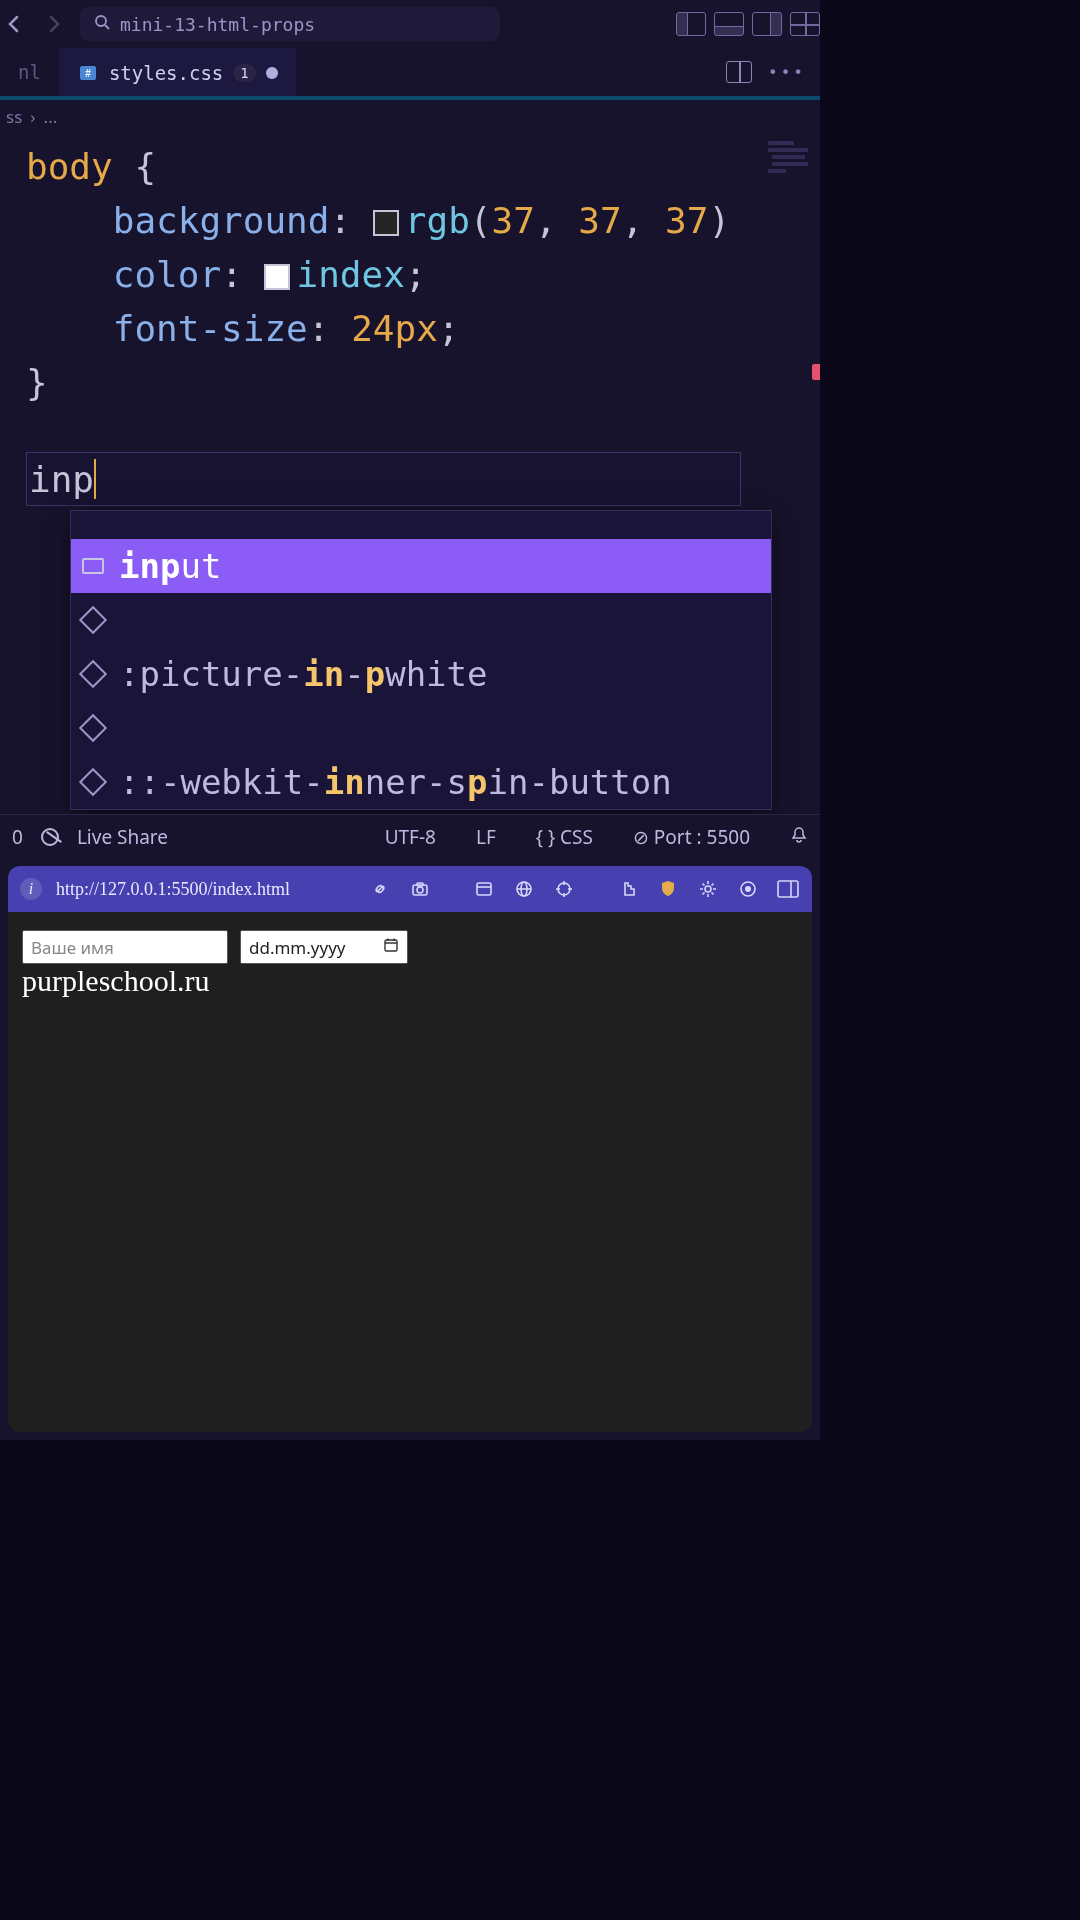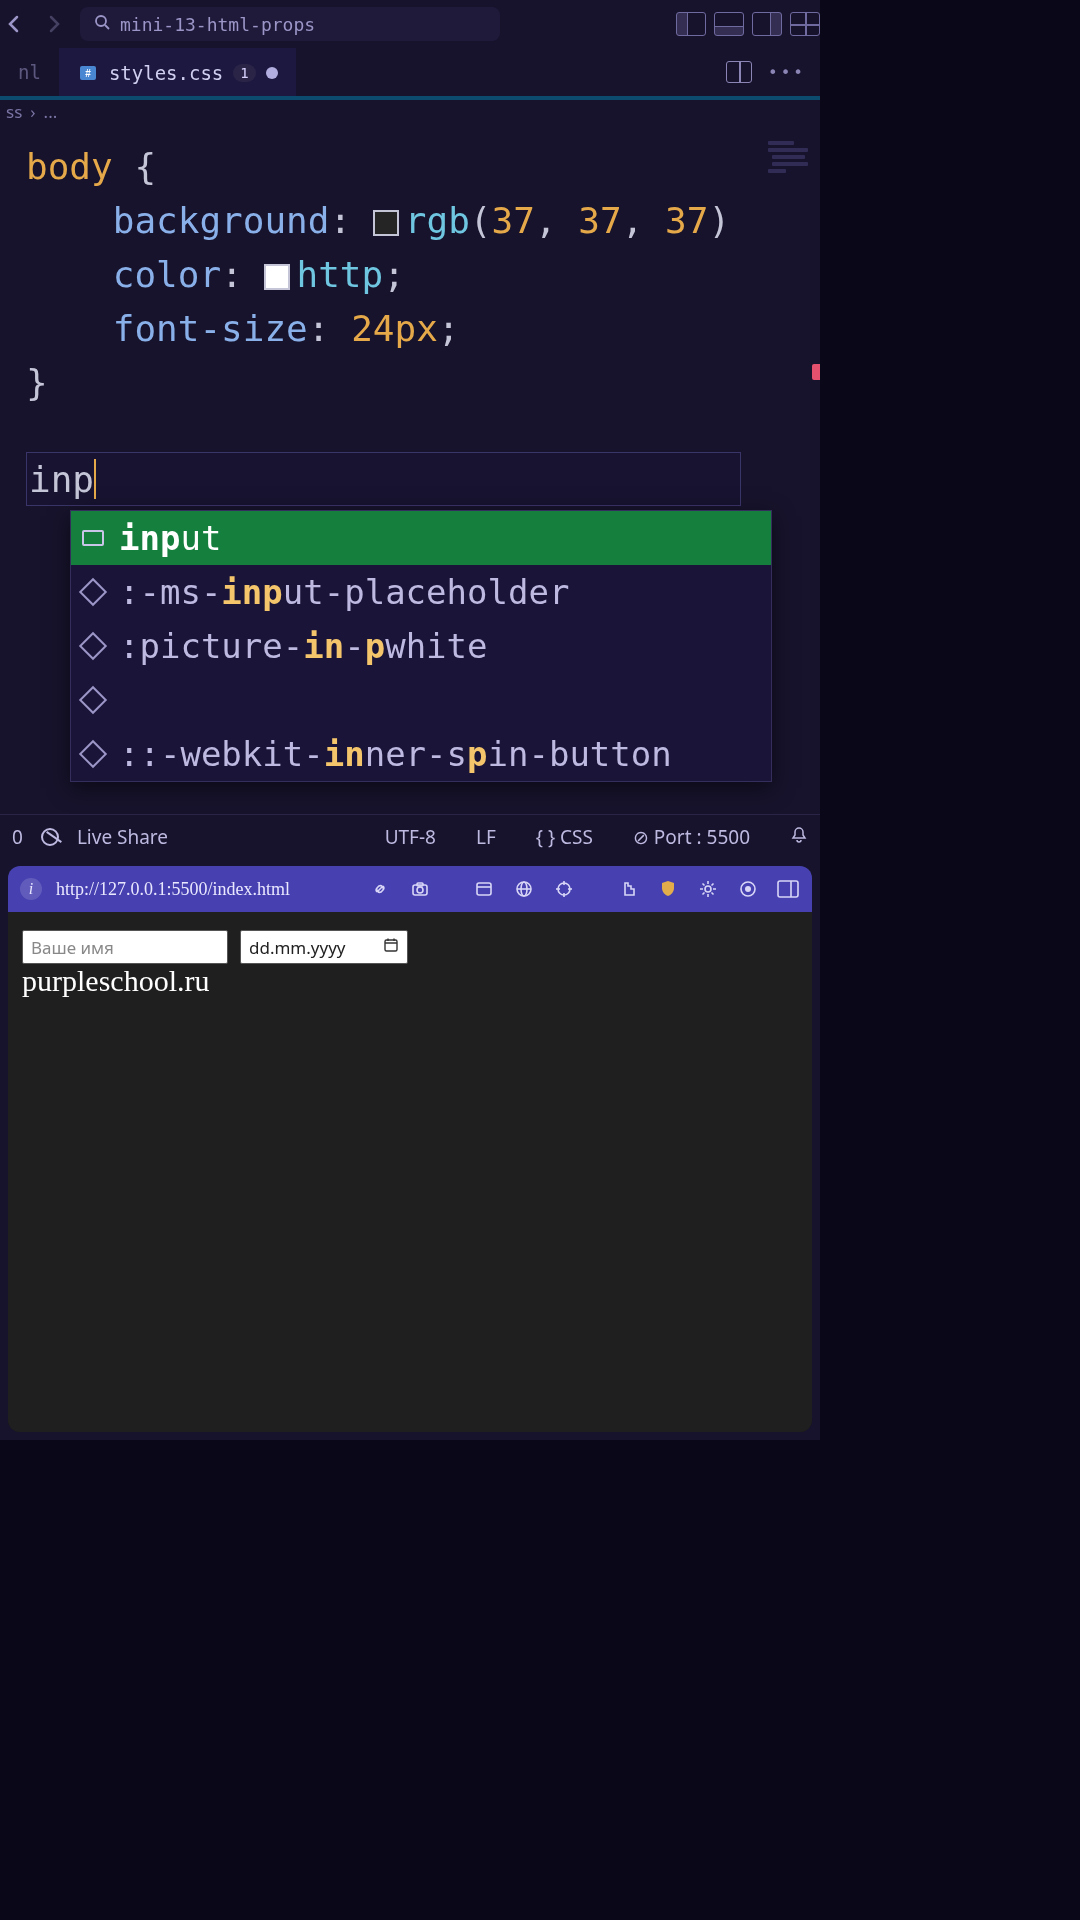--- a/index.html
+++ b/index.html
@@ -105,21 +105,21 @@
     display:flex; align-items:center; gap:16px; padding: 0 14px;
     color:#8a85b5;
   }
   .split-icon { width:26px; height:22px; border:1.5px solid #8a85b5; border-radius:3px; position:relative;}
   .split-icon::before{content:"";position:absolute;left:50%;top:0;bottom:0;width:1.5px;background:#8a85b5;}
   .dots { letter-spacing:3px; font-size:16px; }
 
   
   .breadcrumb {
     height: 32px;
-    display:flex; 
+    display:flex; align-items:center;
     padding: 0 6px;
     gap: 8px;
     color:#7a75a5;
     font-size:17px;
     font-family: ui-sans-serif, system-ui;
   }
 
   
   .editor {
     position: relative;
@@ -183,21 +183,21 @@
     border:1px solid #332e5c;
     box-shadow:0 6px 20px rgba(0,0,0,.5);
     font-size:34px;
   }
   .sugg-row {
     display:flex; align-items:center;
     height:54px;
     padding:0 10px;
     gap:14px;
   }
-  .sugg-row.sel { background:#15803d; }
+  .sugg-row.sel { background:#8b5cf6;margin-top:28px; }
   .sugg-icon {
     width:24px; height:24px;
     display:flex;align-items:center;justify-content:center;
     font-size:18px; color:#9b96c7;
   }
   .sugg-icon.snippet::before{content:"";display:block;width:18px;height:12px;border:2px solid #c9c5e8;border-radius:2px;}
   .sugg-icon.cube::before{content:"";display:block;width:16px;height:16px;border:2px solid #9b96c7;transform:rotate(45deg);}
   .sugg-text { color:#bdb9e0; font-family: ui-monospace, Menlo, Consolas, monospace;}
   .hl { color:#f4c56b; font-weight:600;}
   .sel .sugg-text,.sel .hl{ color:#fff;}
@@ -341,37 +341,36 @@
       <div></div>
         <div></div>
         <div></div>
         <div></div>
         <div></div>
     </div>
     <div class="err-marker"></div>
 
     <div class="code"><span class="tok-sel">body</span> <span class="tok-punc">{</span>
     <span class="tok-prop">background</span><span class="tok-punc">:</span> <span class="swatch dark"></span><span class="tok-fn">rgb</span><span class="tok-punc">(</span><span class="tok-num">37</span><span class="tok-punc">,</span> <span class="tok-num">37</span><span class="tok-punc">,</span> <span class="tok-num">37</span><span class="tok-punc">)</span>
-    <span class="tok-prop">color</span><span class="tok-punc">:</span> <span class="swatch white"></span><span class="tok-kw">http</span><span class="tok-punc">;</span>
+    <span class="tok-prop">color</span><span class="tok-punc">:</span> <span class="swatch white"></span><span class="tok-kw">index</span><span class="tok-punc">;</span>
     <span class="tok-prop">font-size</span><span class="tok-punc">:</span> <span class="tok-num">24px</span><span class="tok-punc">;</span>
 <span class="tok-punc">}</span></div>
 
     <div class="typing-line">
       <span class="typed">inp</span>
         <span class="cursor-line"></span>
     </div>
 
     <div class="suggest">
       <div class="sugg-row sel">
         <span class="sugg-icon snippet"></span>
         <span class="sugg-text"><span class="hl">inp</span><span>ut</span></span>
       </div>
       <div class="sugg-row">
         <span class="sugg-icon cube"></span>
-        <span class="sugg-text"><span>:-ms-</span><span class="hl">inp</span><span>ut-placeholder</span></span>
       </div>
       <div class="sugg-row">
         <span class="sugg-icon cube"></span>
         <span class="sugg-text"><span>:picture-</span><span class="hl">in</span><span>-</span><span class="hl">p</span><span>white</span></span>
       </div>
       <div class="sugg-row">
         <span class="sugg-icon cube"></span>
       </div>
       <div class="sugg-row">
         <span class="sugg-icon cube"></span>

